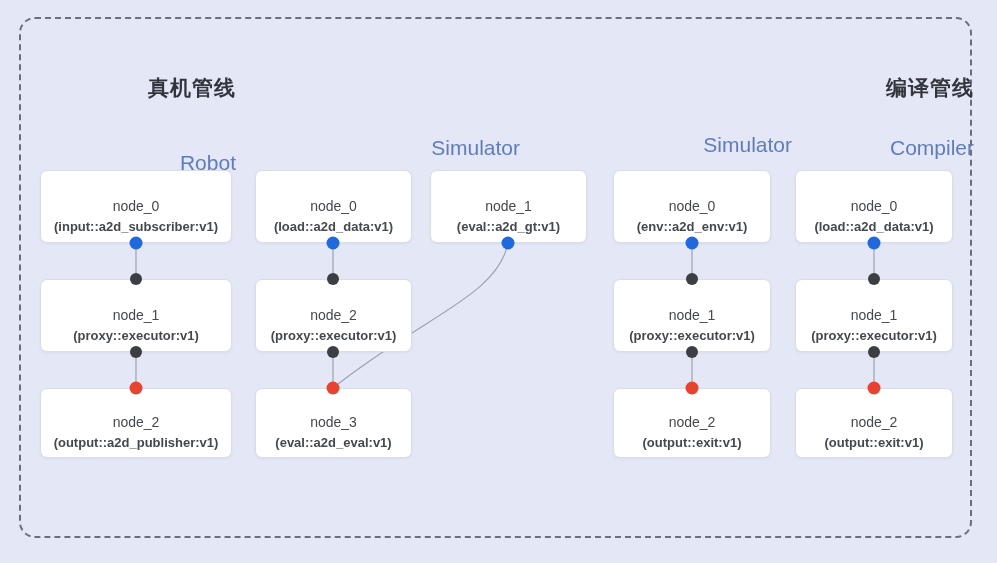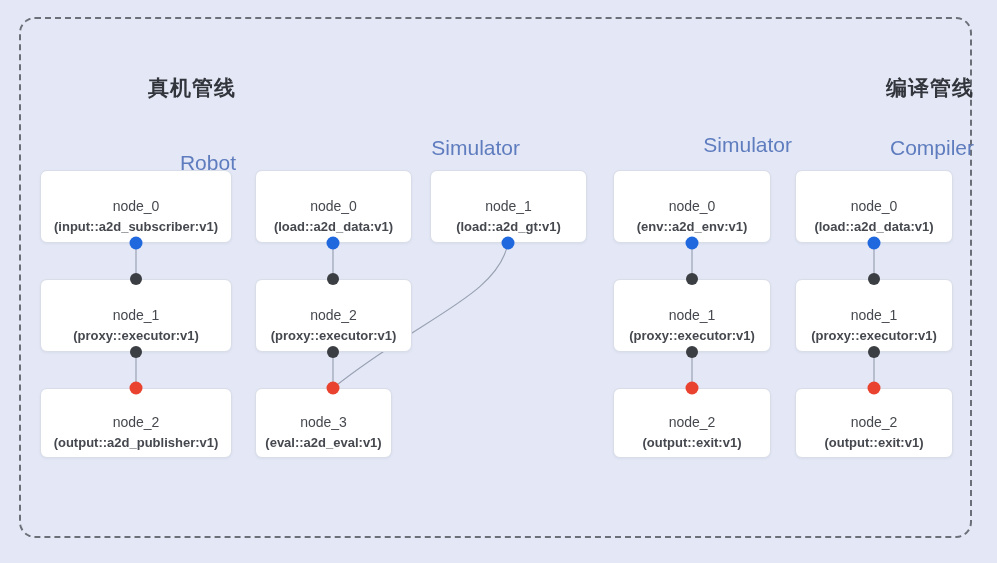--- a/index.html
+++ b/index.html
@@ -84,27 +84,27 @@
     <div class="nname">node_2</div>
     <div class="ntype">(output::a2d_publisher:v1)</div>
   </div>
 
   <div class="node" style="left:255px;top:170px;width:157px;height:73px">
     <div class="nname">node_0</div>
     <div class="ntype">(load::a2d_data:v1)</div>
   </div>
   <div class="node" style="left:430px;top:170px;width:157px;height:73px">
     <div class="nname">node_1</div>
-    <div class="ntype">(load::a2d_gt:v1)</div>
+    <div class="ntype">(eval::a2d_gt:v1)</div>
   </div>
   <div class="node" style="left:255px;top:279px;width:157px;height:73px">
     <div class="nname">node_2</div>
     <div class="ntype">(proxy::executor:v1)</div>
   </div>
-  <div class="node" style="left:255px;top:388px;width:137px;height:70px">
+  <div class="node" style="left:255px;top:388px;width:157px;height:70px">
     <div class="nname">node_3</div>
     <div class="ntype">(eval::a2d_eval:v1)</div>
   </div>
 
   <div class="node" style="left:613px;top:170px;width:158px;height:73px">
     <div class="nname">node_0</div>
     <div class="ntype">(env::a2d_env:v1)</div>
   </div>
   <div class="node" style="left:613px;top:279px;width:158px;height:73px">
     <div class="nname">node_1</div>

